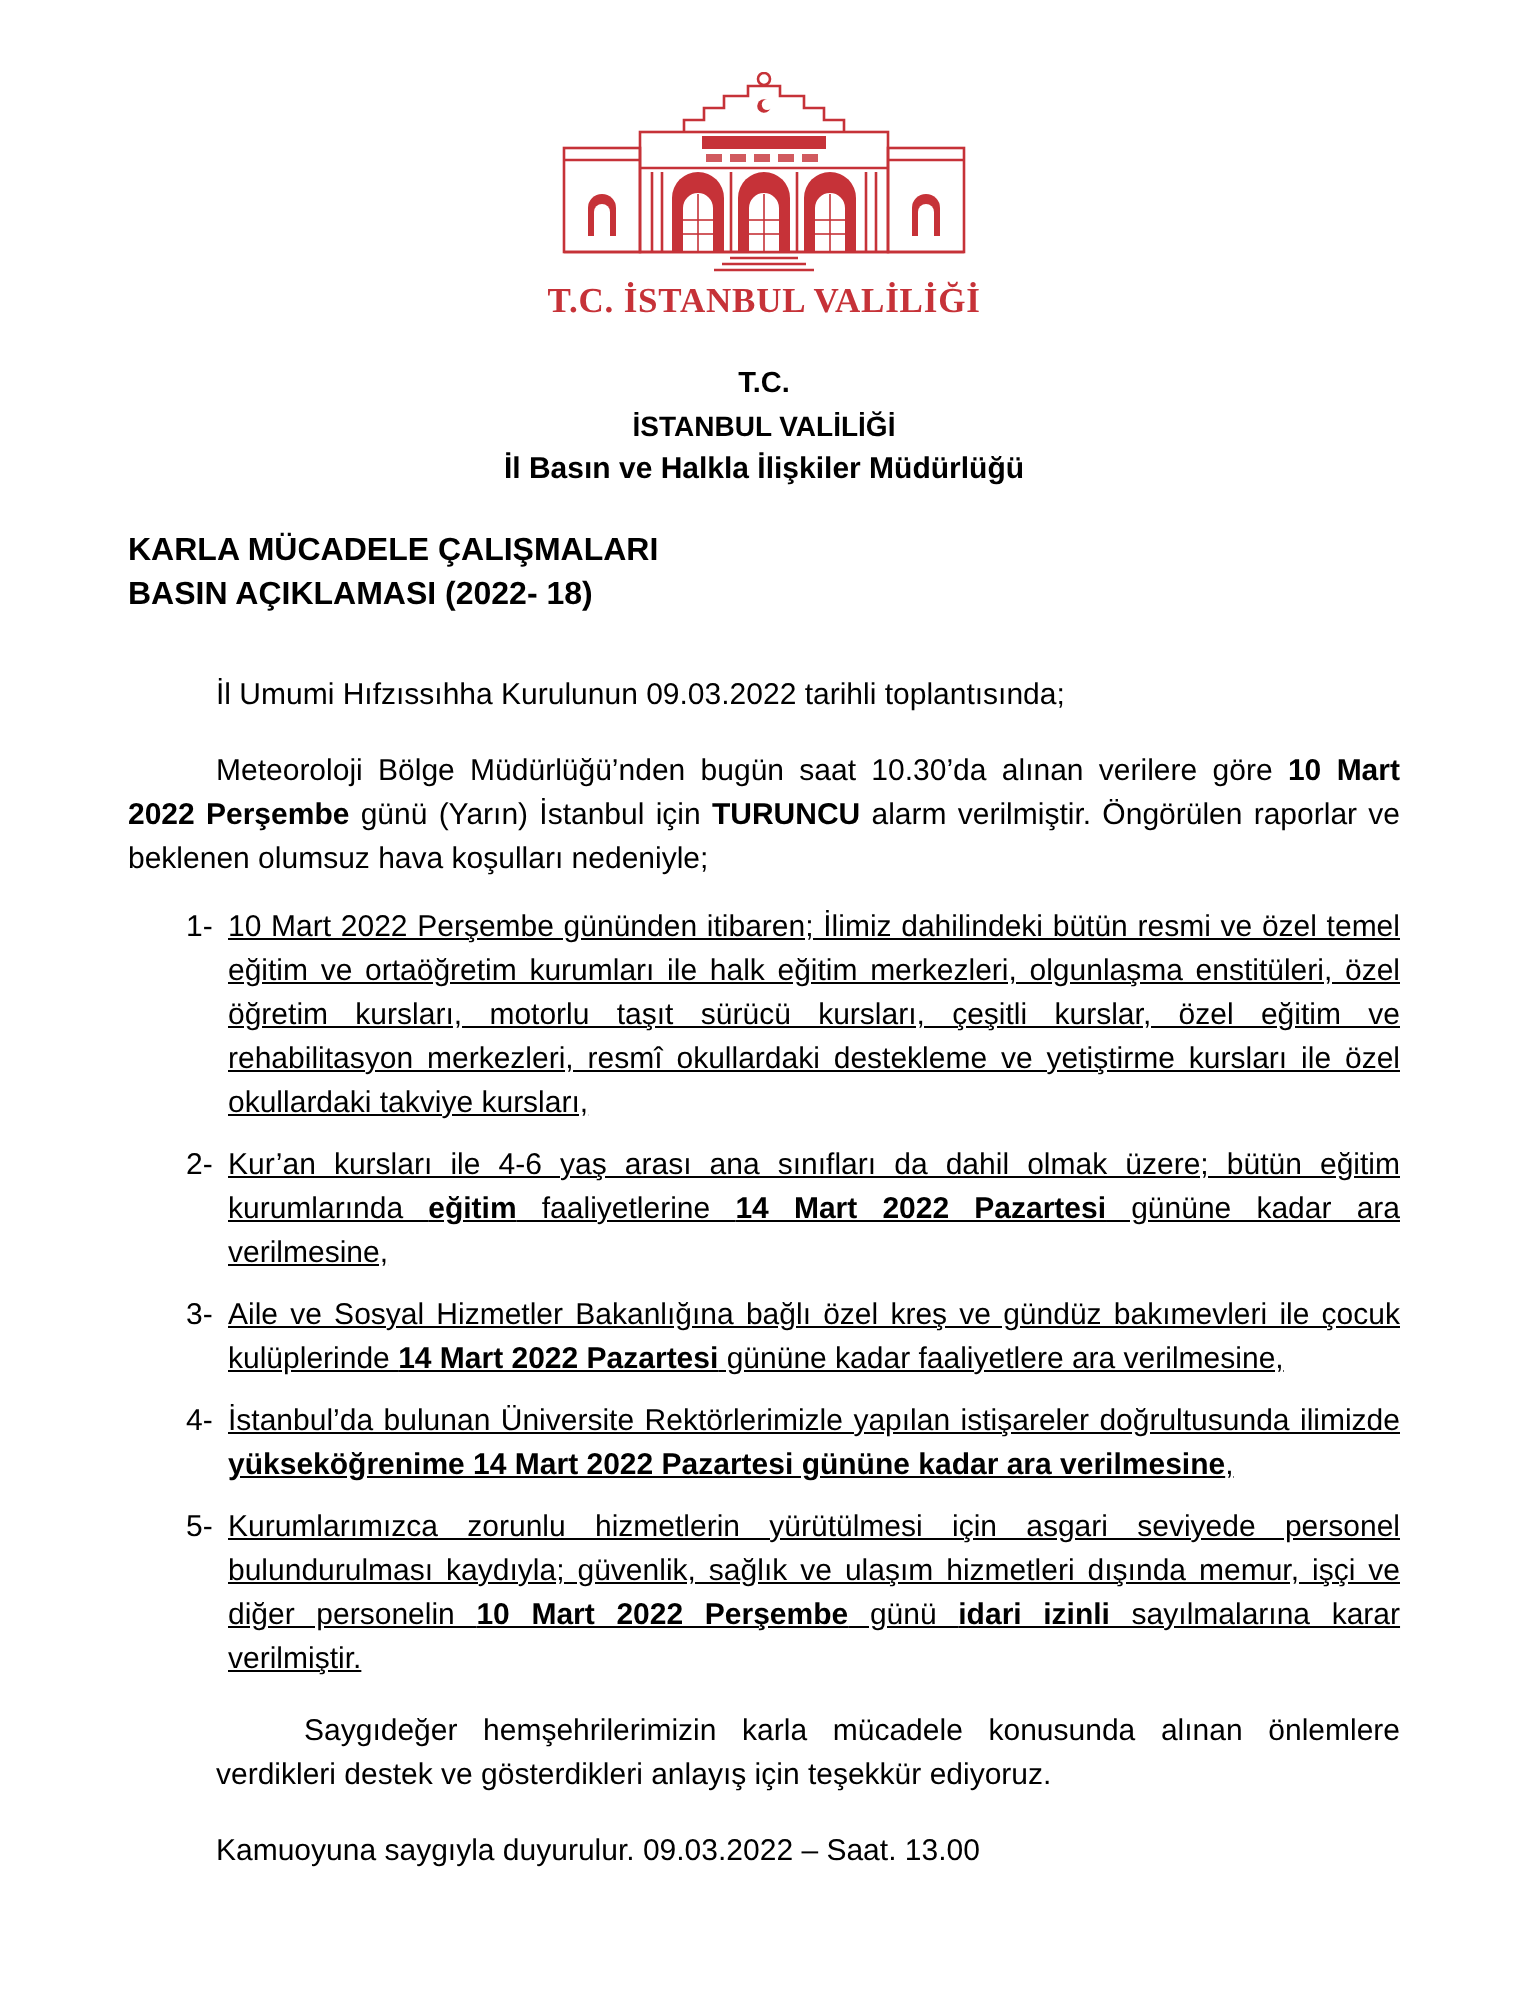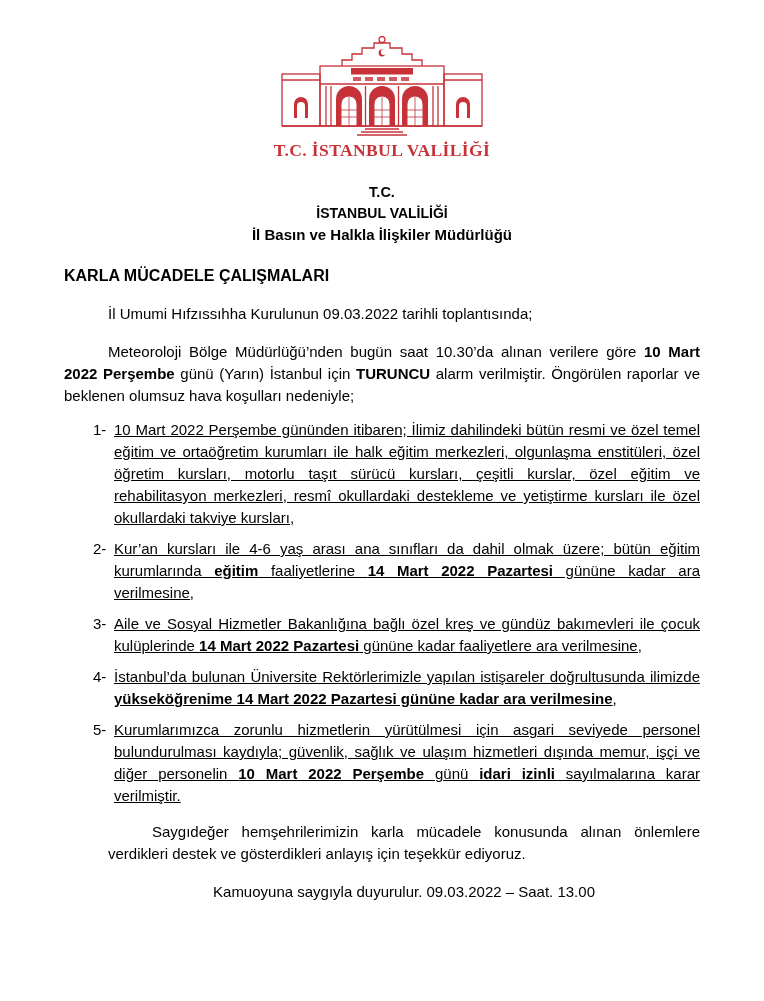--- a/index.html
+++ b/index.html
@@ -34,24 +34,24 @@
   .doc-header .h1 { font-size:14.5px; line-height:20px; }
   .doc-header .h2 { font-size:14px; line-height:22px; }
   .doc-header .h3 { font-size:15px;   line-height:21px;text-align:center; }
 
   
   .doc-title { text-align:left; font-weight:700; font-size:16px; line-height:22px; margin-top:20px; }
 
   
   p.indent  { text-indent:44px; }
   .justify  { text-align:justify; }
-  .intro    { margin-top:16px; }
+  .intro    { margin-top:28px; }
   .alert    { margin-top:16px; }
   .closing  { margin-top:14px;margin-left:44px; }
-  .announce { margin-top:16px;text-align:center; }
+  .announce { margin-top:16px; }
 
   
   .decisions { margin-top:12px; list-style:none; }
   .decision  { display:flex; margin:0 0 9px 29px; }
   .decision .num { flex:0 0 21px; }
   .decision .txt { flex:1 1 auto; text-align:justify;text-decoration:underline; }
 
   b, .b { font-weight:700; }
 </style>
 </head>
@@ -138,20 +138,21 @@
   </div>
 
   <div class="doc-header">
     <div class="h1">T.C.</div>
     <div class="h2">İSTANBUL VALİLİĞİ</div>
     <div class="h3">İl Basın ve Halkla İlişkiler Müdürlüğü</div>
   </div>
 
   <div class="doc-title">
     <div>KARLA MÜCADELE ÇALIŞMALARI</div>
+    <div>BASIN AÇIKLAMASI (2022- 18)</div>
   </div>
 
   <p class="intro indent">İl Umumi Hıfzıssıhha Kurulunun 09.03.2022 tarihli toplantısında;</p>
 
   <p class="alert indent justify"><span>Meteoroloji Bölge Müdürlüğü’nden bugün saat 10.30’da alınan verilere göre </span><span class="b">10 Mart 2022 Perşembe</span><span> günü (Yarın) İstanbul için </span><span class="b">TURUNCU</span><span> alarm verilmiştir. Öngörülen raporlar ve beklenen olumsuz hava koşulları nedeniyle;</span></p>
 
   <ol class="decisions">
     <li class="decision">
       <span class="num">1-</span>
       <div class="txt"><span>10 Mart 2022 Perşembe gününden itibaren; İlimiz dahilindeki bütün resmi ve özel temel eğitim ve ortaöğretim kurumları ile halk eğitim merkezleri, olgunlaşma enstitüleri, özel öğretim kursları, motorlu taşıt sürücü kursları, çeşitli kurslar, özel eğitim ve rehabilitasyon merkezleri, resmî okullardaki destekleme ve yetiştirme kursları ile özel okullardaki takviye kursları,</span></div>

